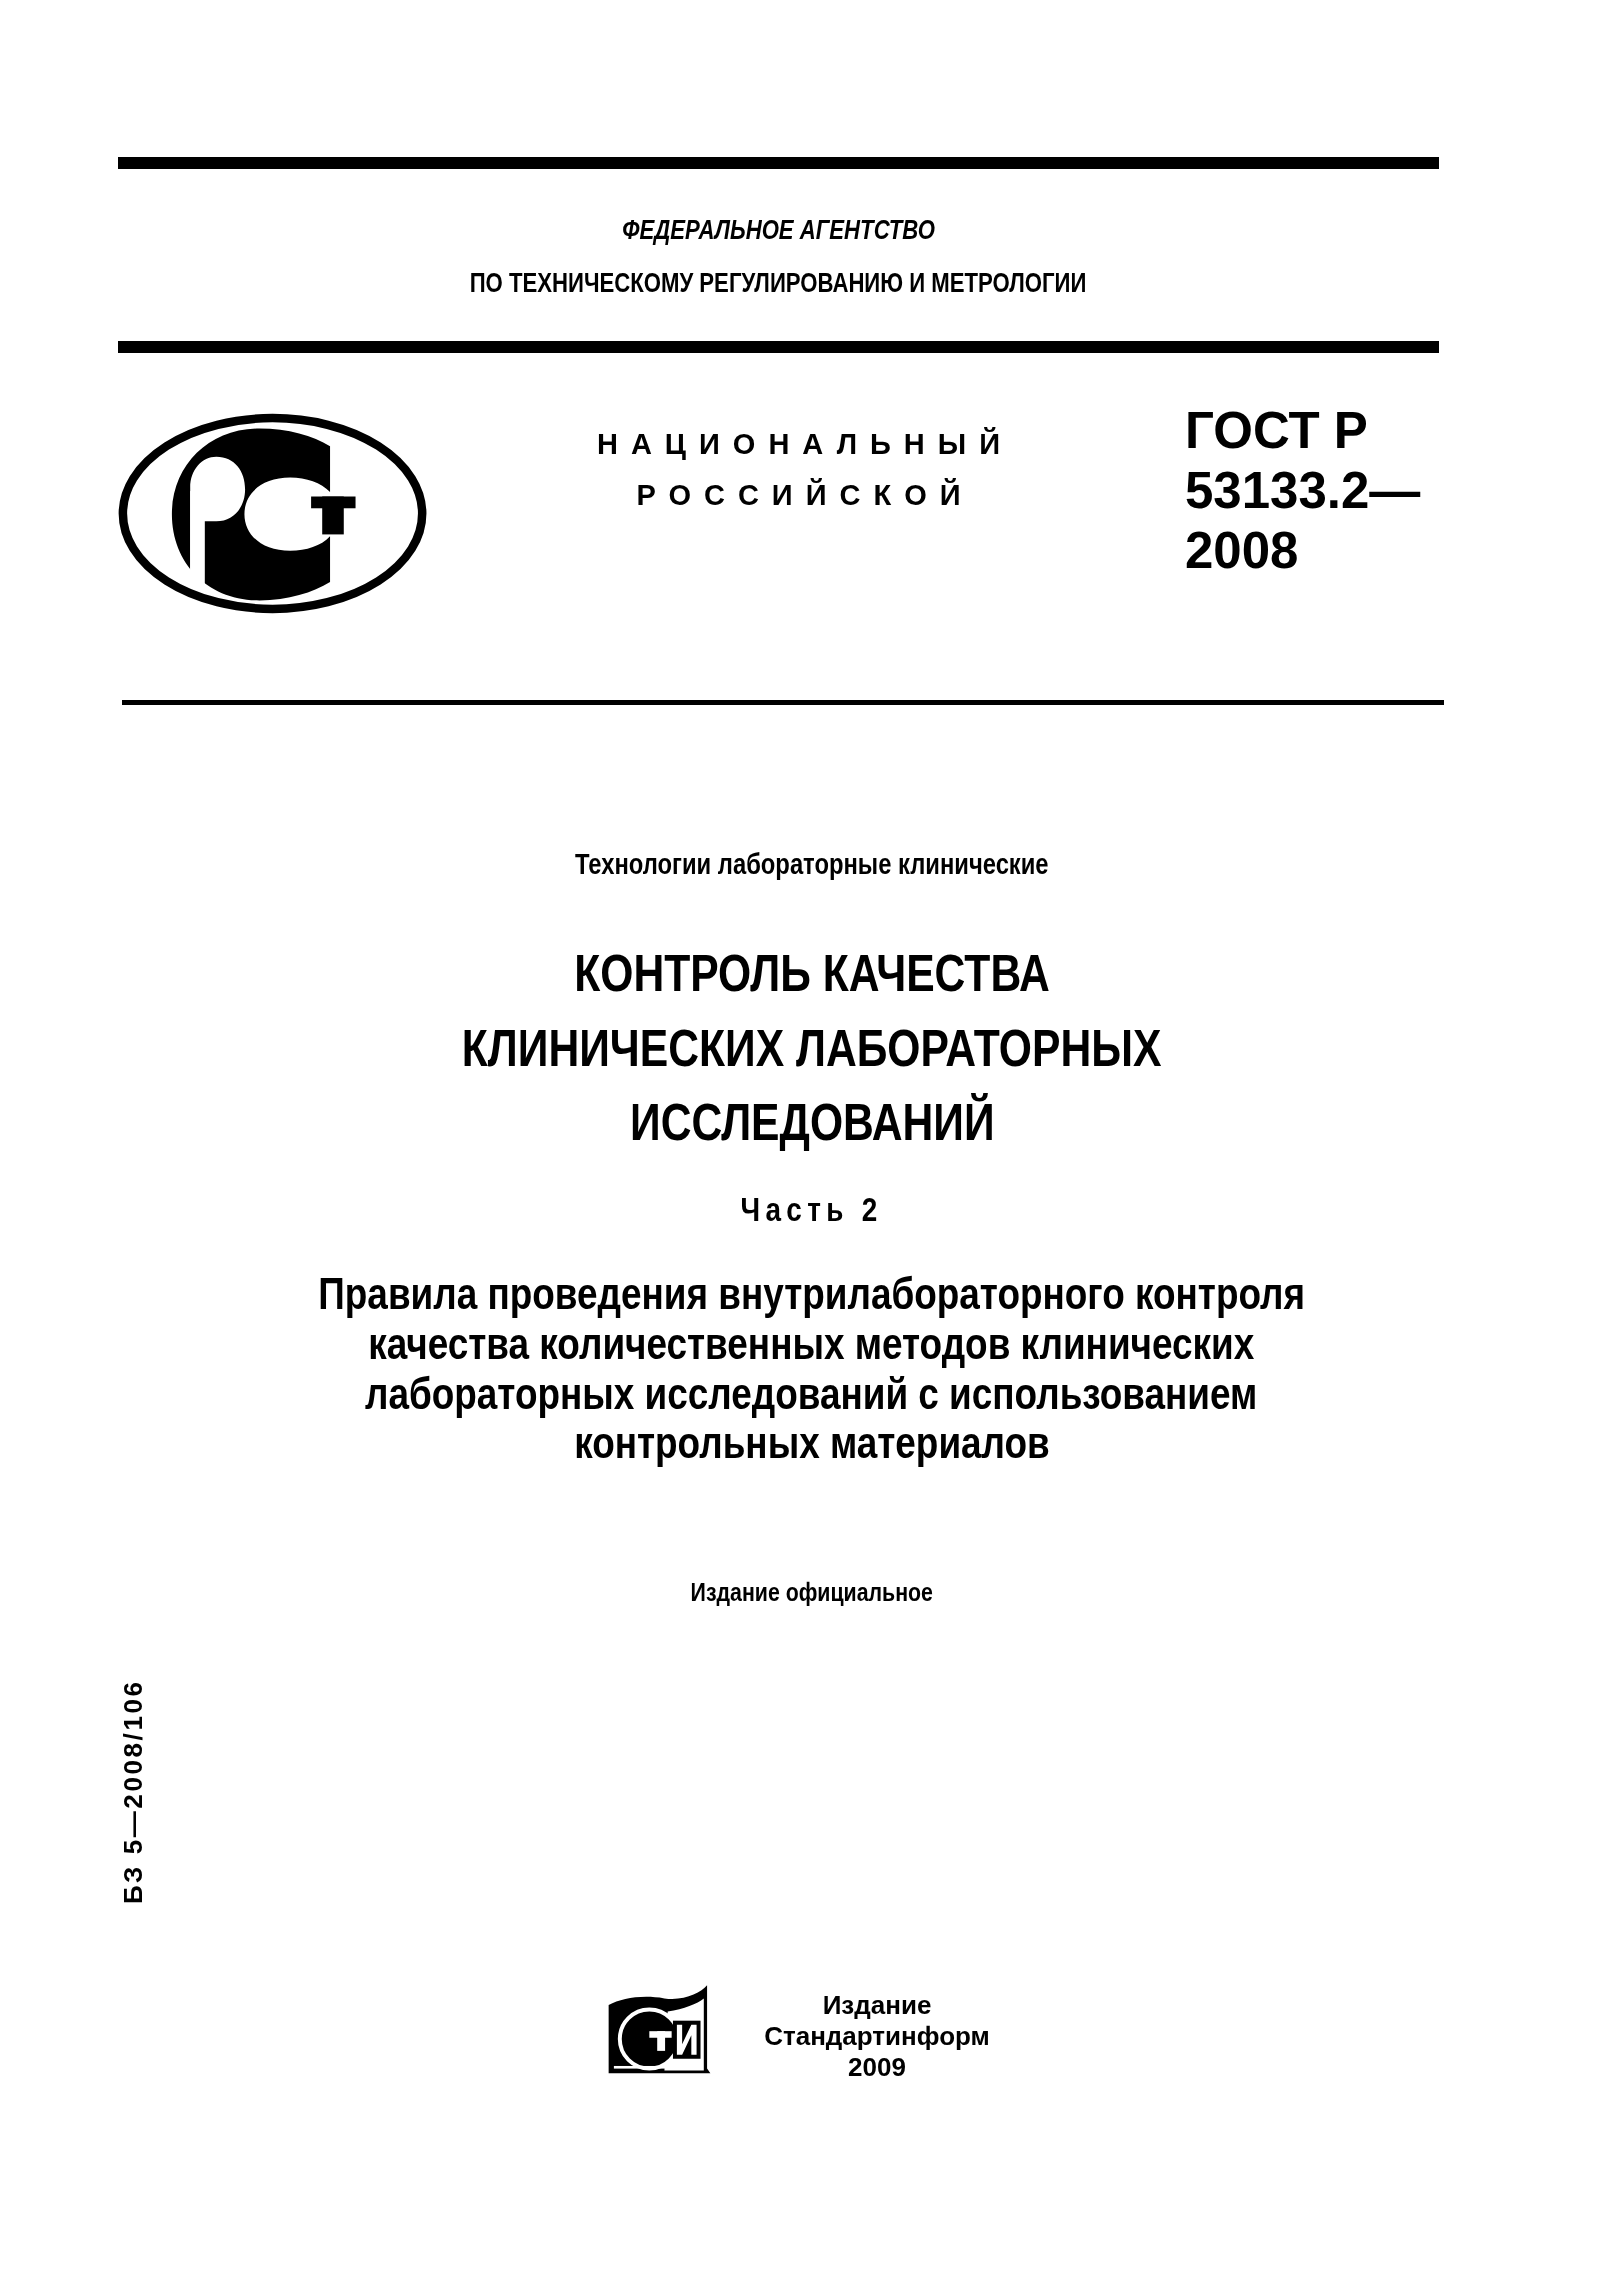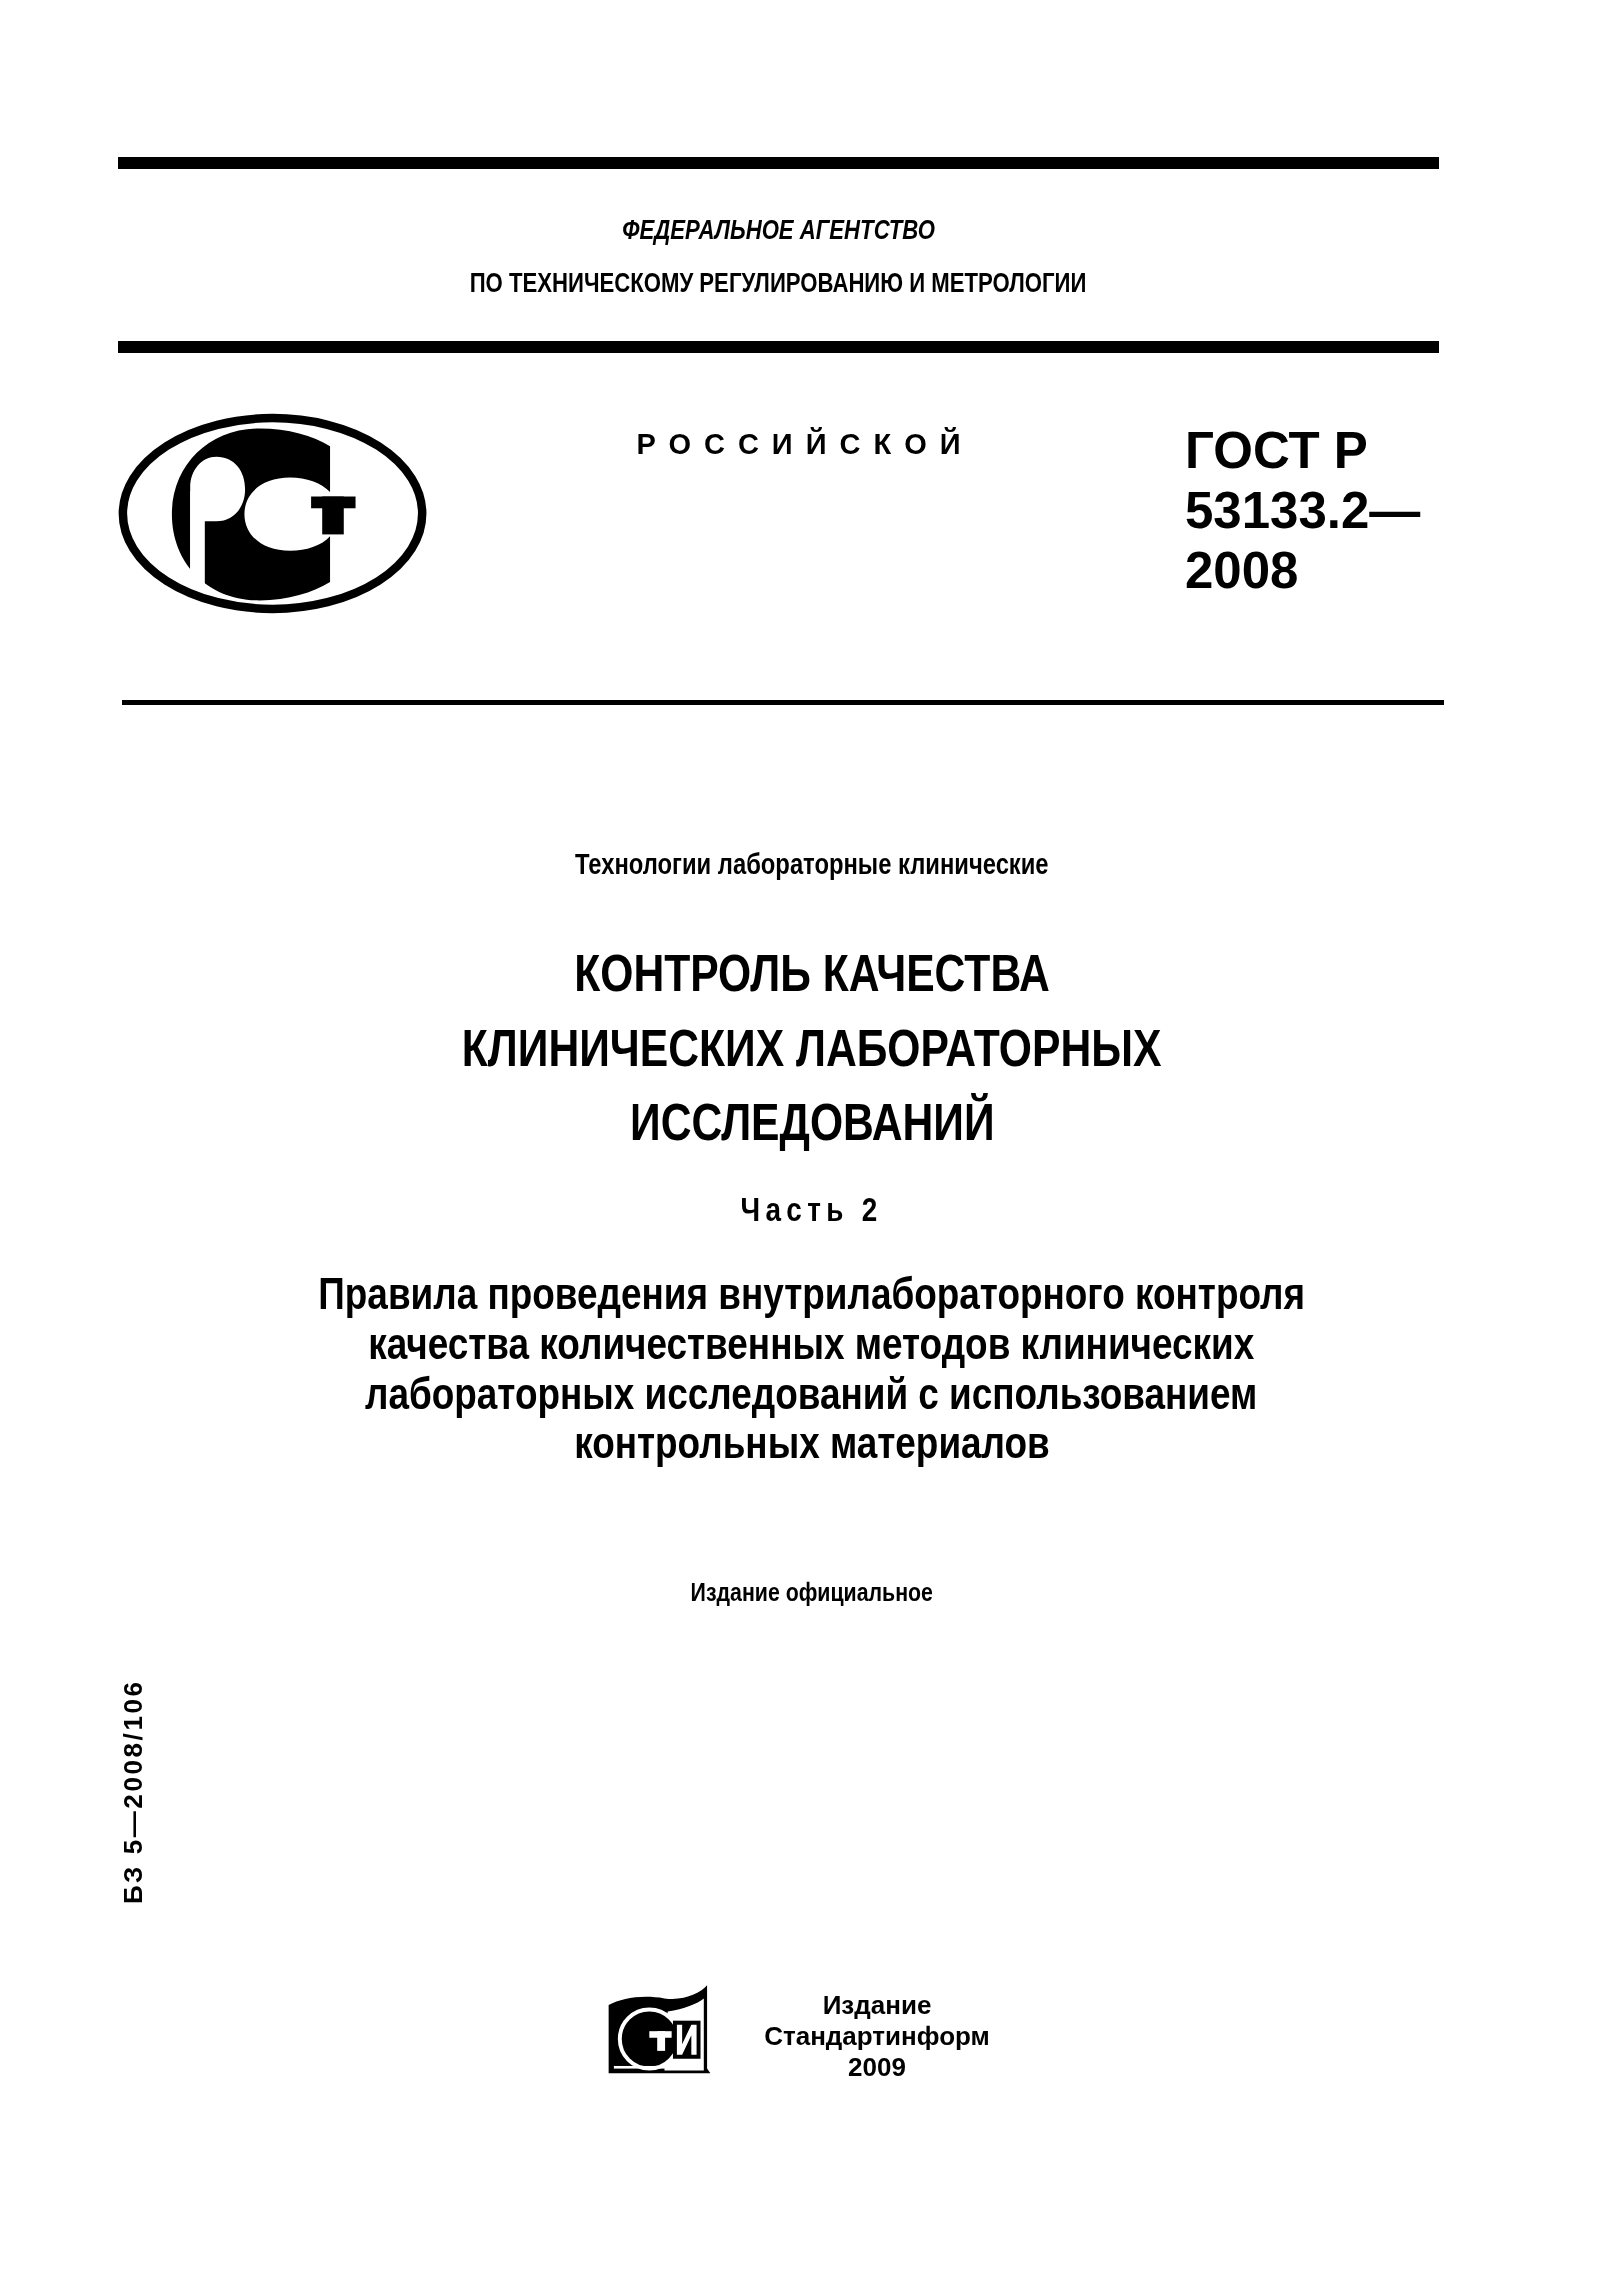--- a/index.html
+++ b/index.html
@@ -20,21 +20,21 @@
   .agency-line { left: 118px; width: 1321px; font-size: 27px; font-weight: bold; text-align: center; }
   #agency-1 { top: 215px; font-style: italic; }
   #agency-2 { top: 268px; }
 
   #logo-rst { left: 117px; top: 412px; width: 315px; height: 203px; }
 
   .nat-line { font-size: 29px; font-weight: bold; letter-spacing: 13px; white-space: nowrap; }
   #nat-block { left: 589px; top: 419px; width: 432px; }
   #nat-block .nat-line { text-align: center; height: 51px; line-height: 51px; }
 
-  #gost-block { left: 1185px; top: 421px; }
+  #gost-block { left: 1185px; top: 401px; }
   .gost-line { font-size: 51px; font-weight: bold; line-height: 60px; white-space: nowrap; }
 
   #tech-title { left: 118px; top: 848px; width: 1388px; font-size: 29px; font-weight: bold; }
   .main-title-line { left: 118px; width: 1388px; font-size: 52px; font-weight: bold; }
   #main-title-1 { top: 943px; }
   #main-title-2 { top: 1018px; }
   #main-title-3 { top: 1092px; }
 
   #part-label { left: 118px; width: 1388px; top: 1190px; font-size: 34px; font-weight: bold; letter-spacing: 6.5px; }
 
@@ -76,20 +76,21 @@
 
     <path d="M 112 247 L 112 115 C 112 88 130 68 152 68 C 180 68 196 90 196 118 C 196 146 178 167 152 167 L 134 167 L 134 120 C 134 112 138 104 148 104 C 158 104 166 110 166 120 C 166 132 158 136 150 136 L 134 136 L 134 266 Z" fill="#fff"></path>
     <path d="M 134 136 L 134 266 L 112 247 L 112 120" fill="#fff"></path>
 
     <rect x="297" y="129" width="68" height="18" fill="#000"></rect>
     <rect x="314" y="129" width="33" height="58" fill="#000"></rect>
   </svg>
 </div>
 
 <div class="abs" id="nat-block">
+  <div class="nat-line">НАЦИОНАЛЬНЫЙ</div>
   <div class="nat-line">РОССИЙСКОЙ</div>
 </div>
 
 <div class="abs" id="gost-block">
   <div class="gost-line">ГОСТ Р</div>
   <div class="gost-line">53133.2—</div>
   <div class="gost-line">2008</div>
 </div>
 
 <div class="rule" id="rule-thin"></div>

